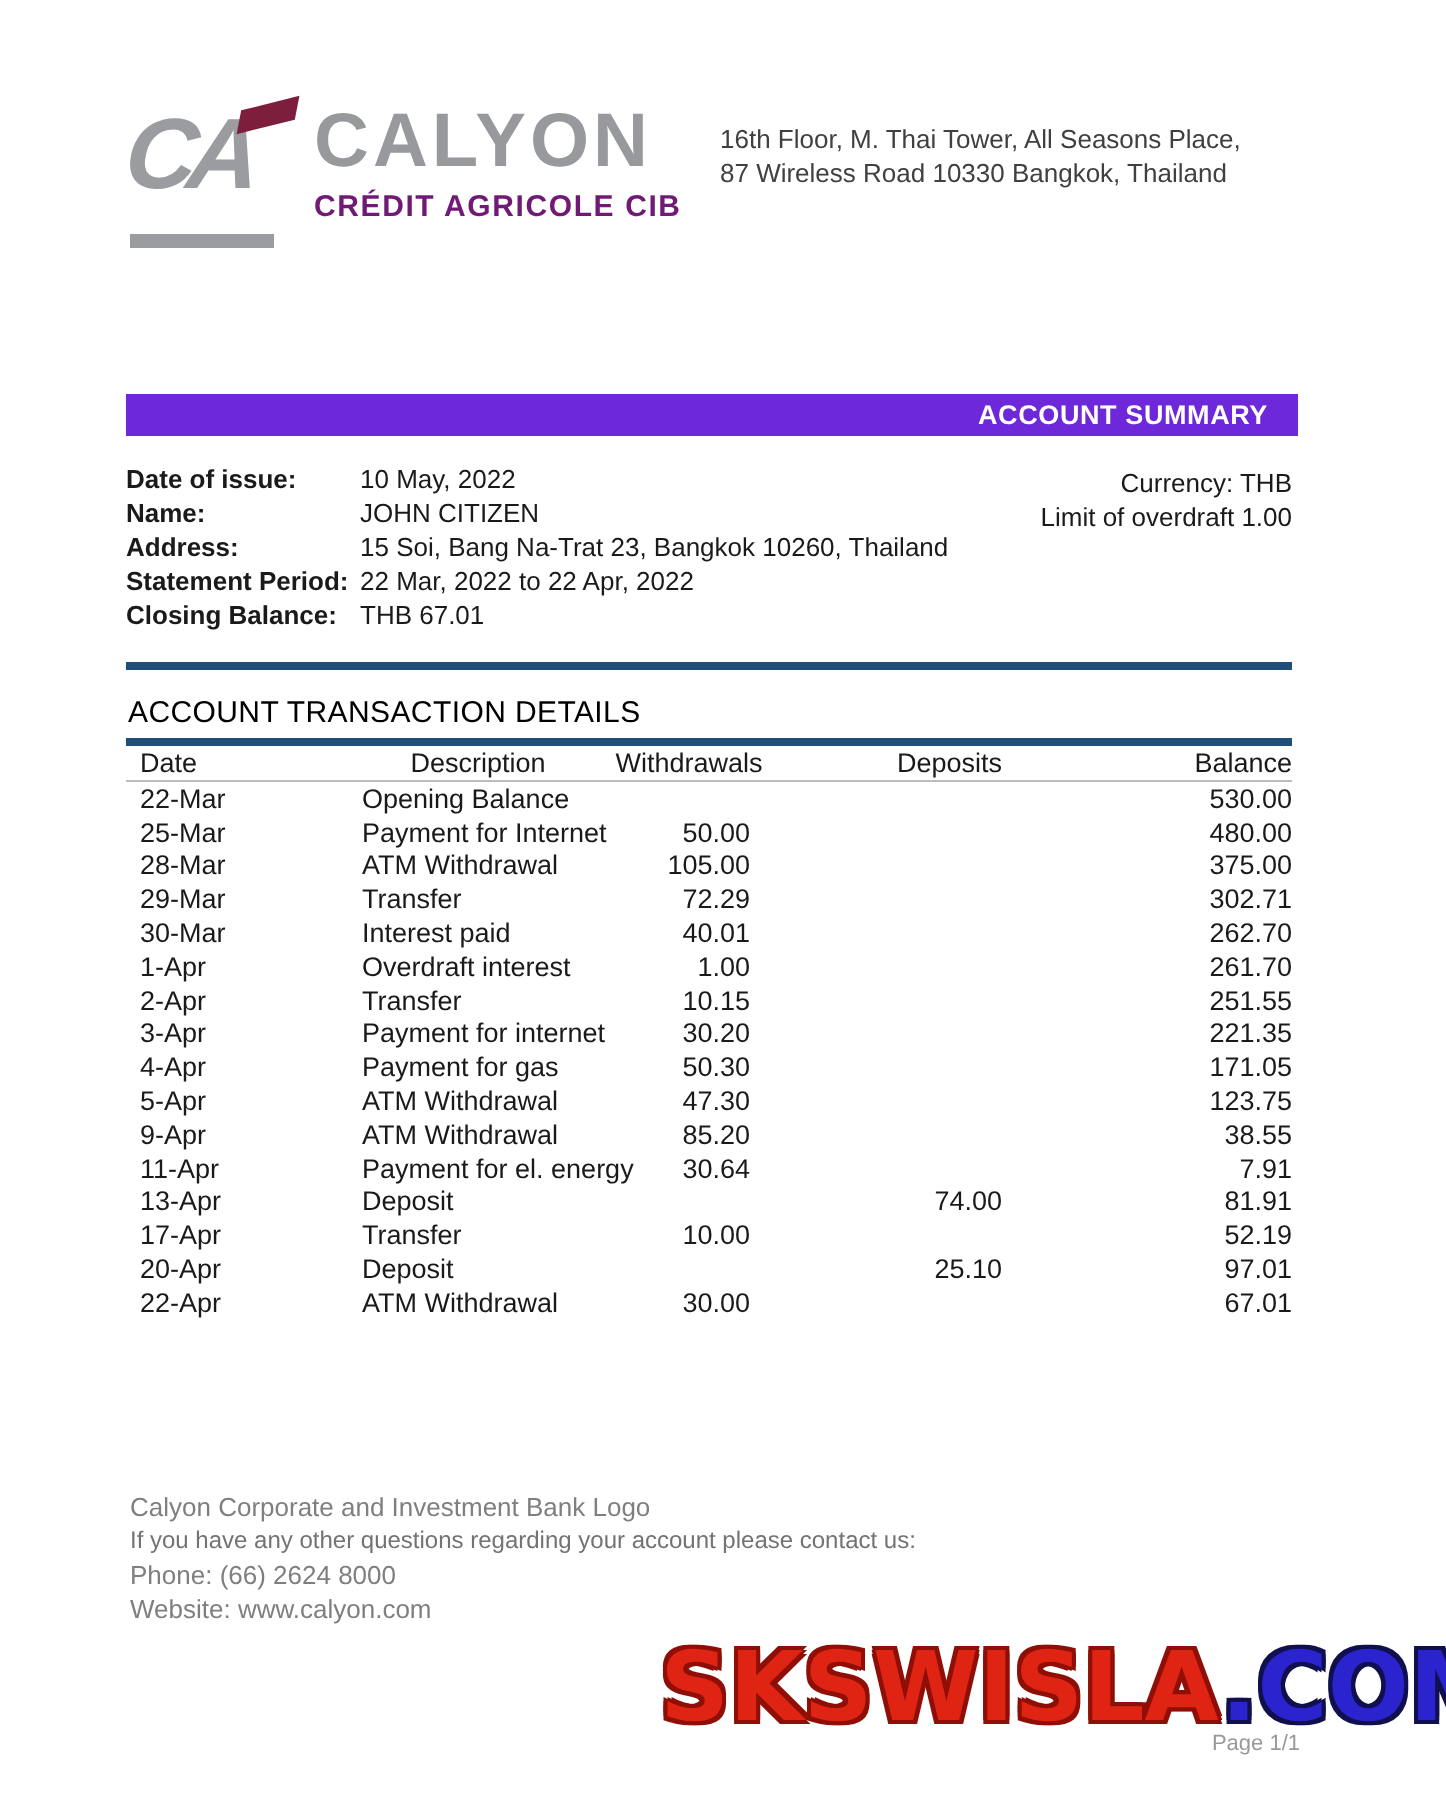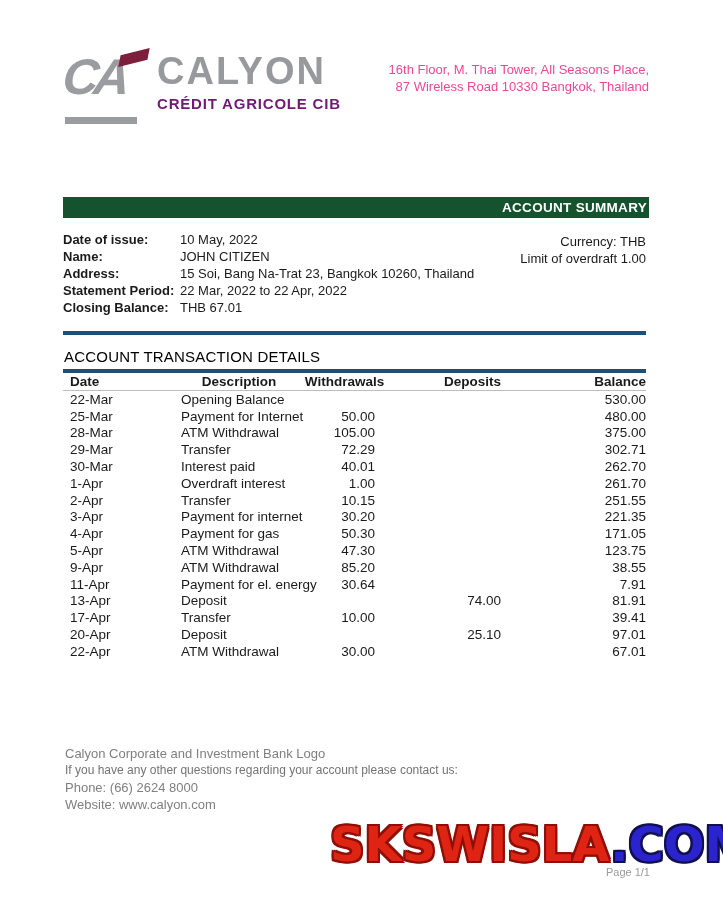--- a/index.html
+++ b/index.html
@@ -14,49 +14,49 @@
   .ca-text {
     position:absolute; left:0; top:-4px; font-style:italic; font-weight:bold;
     font-size:50px; line-height:62px; letter-spacing:-5px; color:#9a9ca0; transform:skew(-6deg);
   }
   .ca-flag { position:absolute; right:-6px; top:2px; width:30px; height:11px; background:#7d1f3c; transform:rotate(-14deg) skew(-25deg); }
   .ca-underline { position:absolute; left:2px; bottom:0; width:72px; height:7px; background:#9a9ca0; }
   .brand-name { font-size:38px; font-weight:bold; color:#97999d; letter-spacing:2px; line-height:42px; }
   .brand-sub { font-size:15px; font-weight:bold; color:#701a75; letter-spacing:0.8px; margin-top:3px; }
 
   .bank-address {
-    position:absolute; left:360px; top:62px; width:289px; text-align:right;
-    font-size:13px; line-height:16.5px; color:#ec4899;
+    position:absolute; left:360px; top:62px; width:289px; text-align:left;
+    font-size:13px; line-height:16.5px; color:#404040;
   }
 
   
   .summary-bar {
     position:absolute; left:63px; top:197px; width:586px; height:21px;
-    background:#14532d; color:#ffffff; font-weight:bold; font-size:13.5px;
-    line-height:21px; text-align:right; box-sizing:border-box; padding-right:2px; letter-spacing:0.3px;
+    background:#6d28d9; color:#ffffff; font-weight:bold; font-size:13.5px;
+    line-height:21px; text-align:right; box-sizing:border-box; padding-right:15px; letter-spacing:0.3px;
   }
   .summary-section { position:absolute; left:63px; top:231px; width:586px; }
   .field-row { line-height:17px; font-size:13px; }
   .field-label { display:inline-block; width:117px; font-weight:bold; }
   .field-value { }
   .currency-block { position:absolute; right:3px; top:2px; text-align:right; font-size:13px; line-height:17px; }
 
   
   .rule { position:absolute; left:63px; width:583px; height:4px; background:#1f4e79; }
   .rule-1 { top:331px; }
   .rule-2 { top:369px; }
 
   .txn-title { position:absolute; left:64px; top:348px; margin:0; font-size:15px; font-weight:normal; color:#000; letter-spacing:0.2px; }
 
   
   .txn-table {
     position:absolute; left:63px; top:373px; width:583px;
     border-collapse:collapse; font-size:13.5px; table-layout:fixed;
   }
-  .txn-table th { font-weight:bold; text-align:left; padding:0; height:17px; border-bottom:1px solid #bdbdbd; }
+  .txn-table th { font-weight:normal; text-align:left; padding:0; height:17px; border-bottom:1px solid #bdbdbd; }
   .txn-table td { padding:0; height:16.8px; white-space:nowrap; }
   .col-date-w { width:118px; } .col-desc-w { width:116px; } .col-wd-w { width:95px; }
   .col-dep-w { width:109px; } .col-bal-w { width:145px; }
   th.h-date, td.col-date { padding-left:7px; }
   th.h-description { text-align:center; }
   td.col-withdrawal { text-align:right; padding-right:17px; }
   th.h-withdrawals { text-align:center; }
   td.col-deposit, th.h-deposits { text-align:right; }
   td.col-balance, th.h-balance { text-align:right; }
 
@@ -235,21 +235,21 @@
           <td class="col-description">Deposit</td>
           <td class="col-withdrawal"></td>
           <td class="col-deposit">74.00</td>
           <td class="col-balance">81.91</td>
         </tr>
         <tr>
           <td class="col-date">17-Apr</td>
           <td class="col-description">Transfer</td>
           <td class="col-withdrawal">10.00</td>
           <td class="col-deposit"></td>
-          <td class="col-balance">39.41</td>
+          <td class="col-balance">52.19</td>
         </tr>
         <tr>
           <td class="col-date">20-Apr</td>
           <td class="col-description">Deposit</td>
           <td class="col-withdrawal"></td>
           <td class="col-deposit">25.10</td>
           <td class="col-balance">97.01</td>
         </tr>
         <tr>
           <td class="col-date">22-Apr</td>

